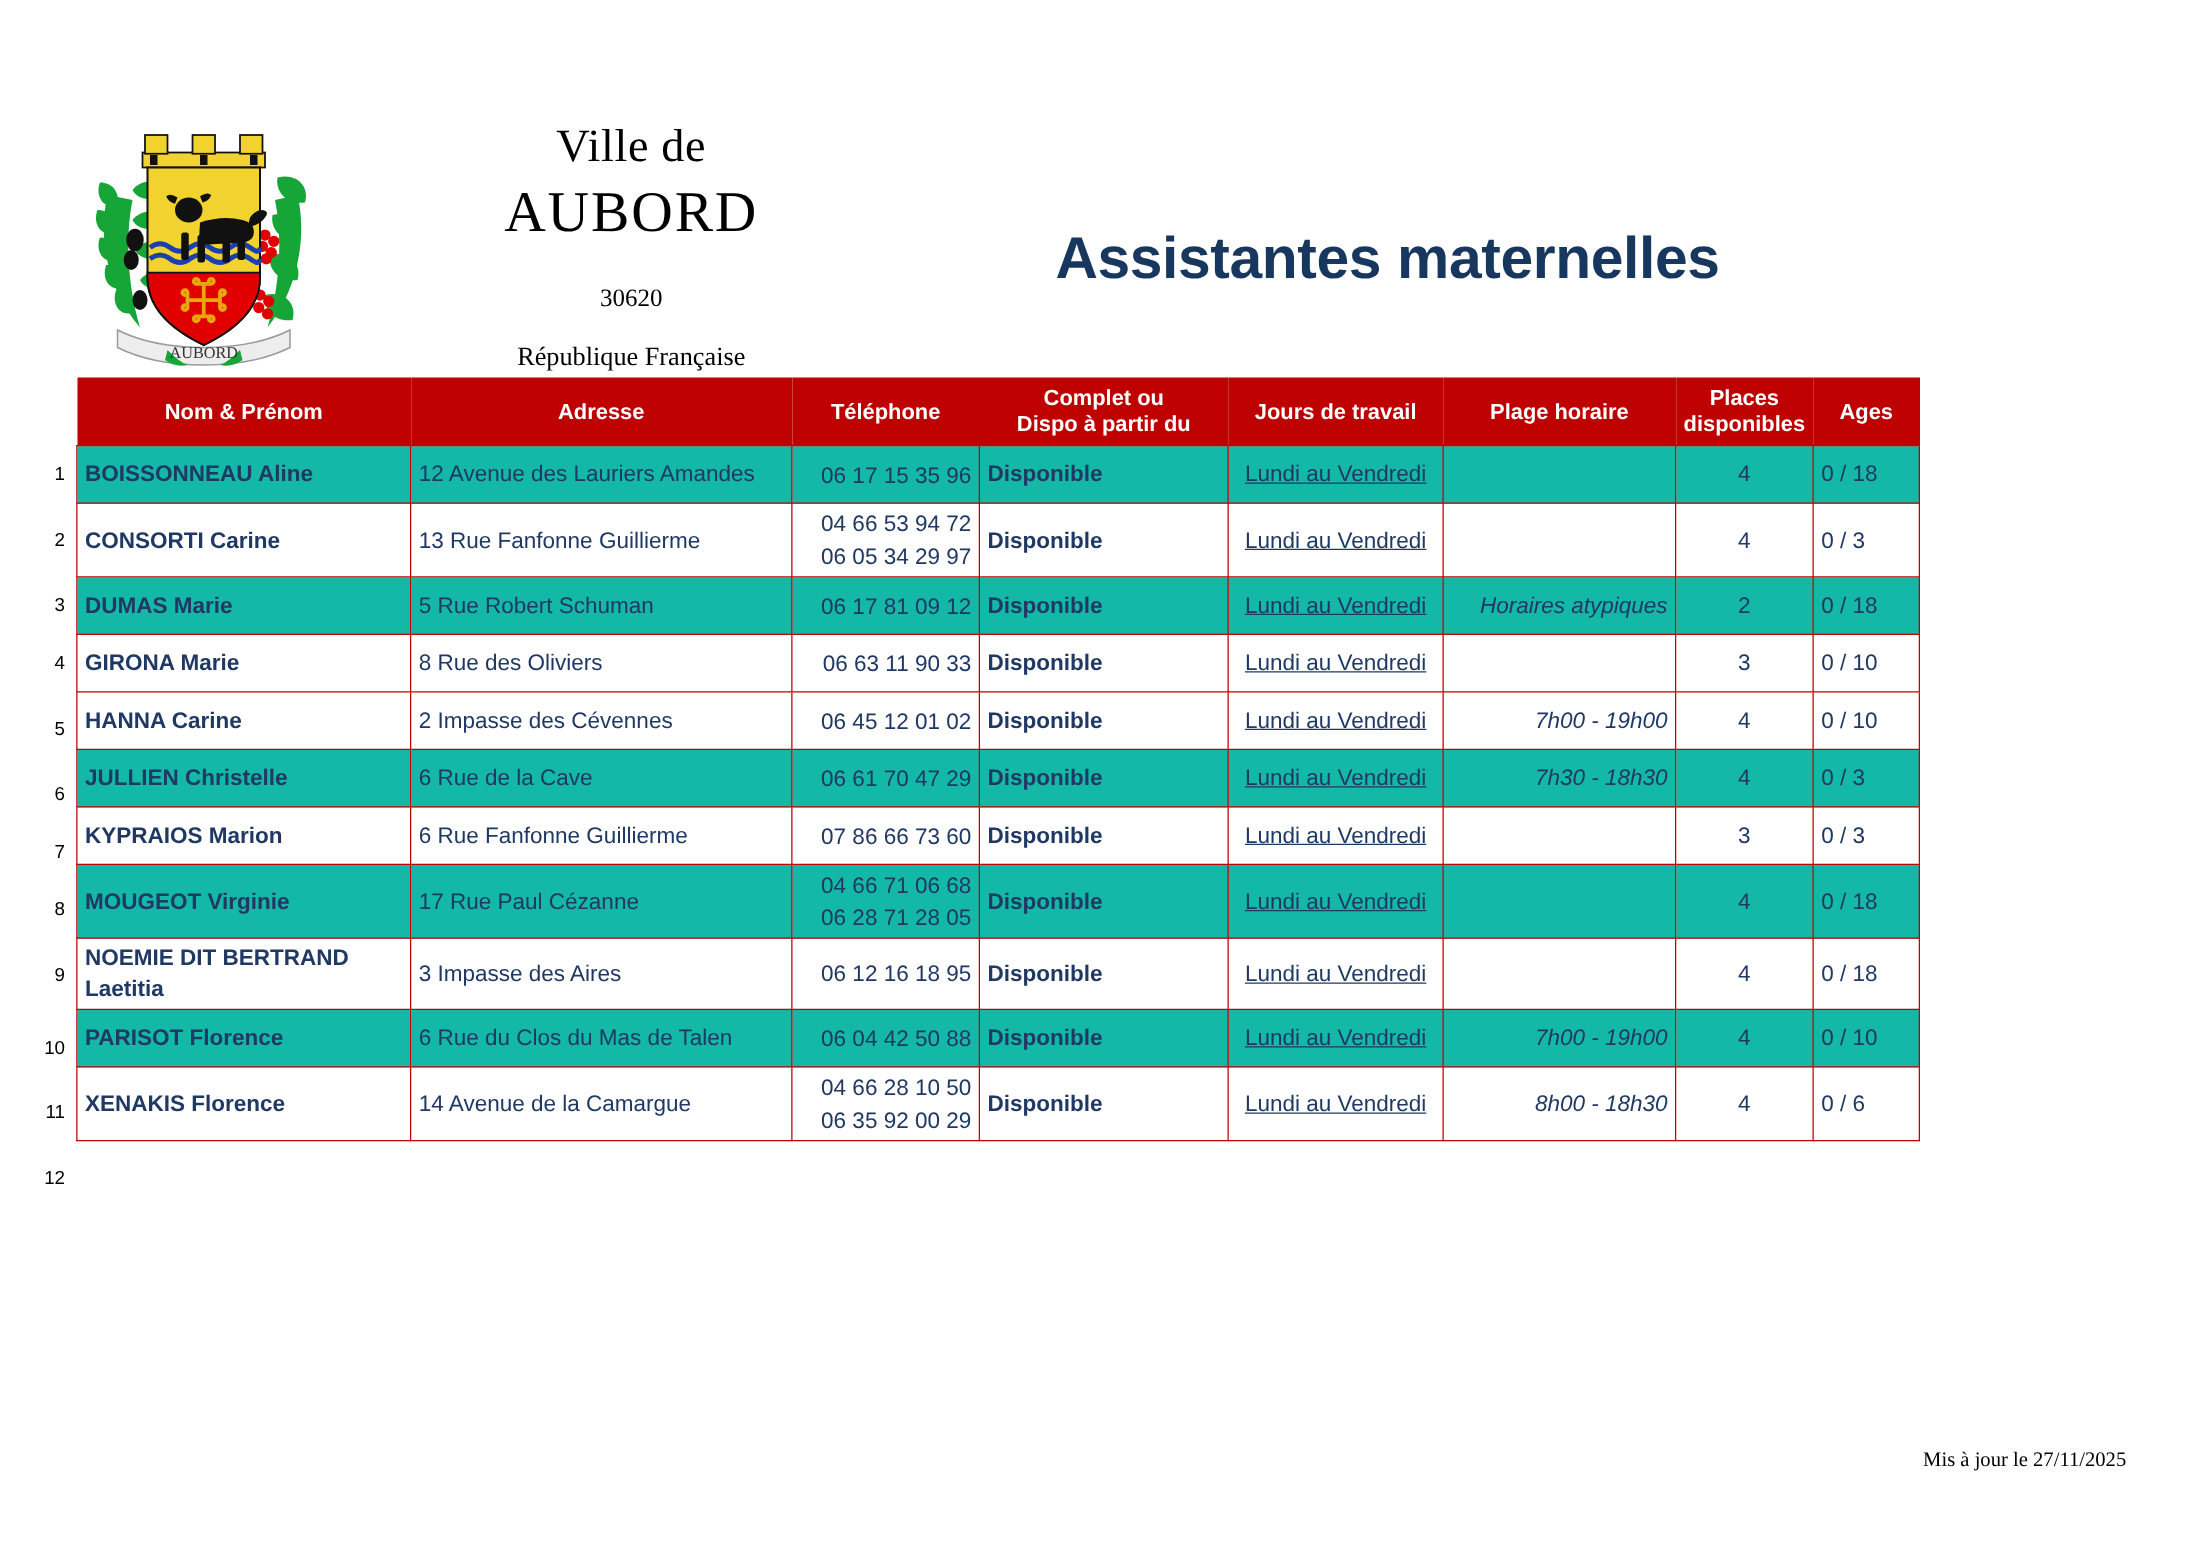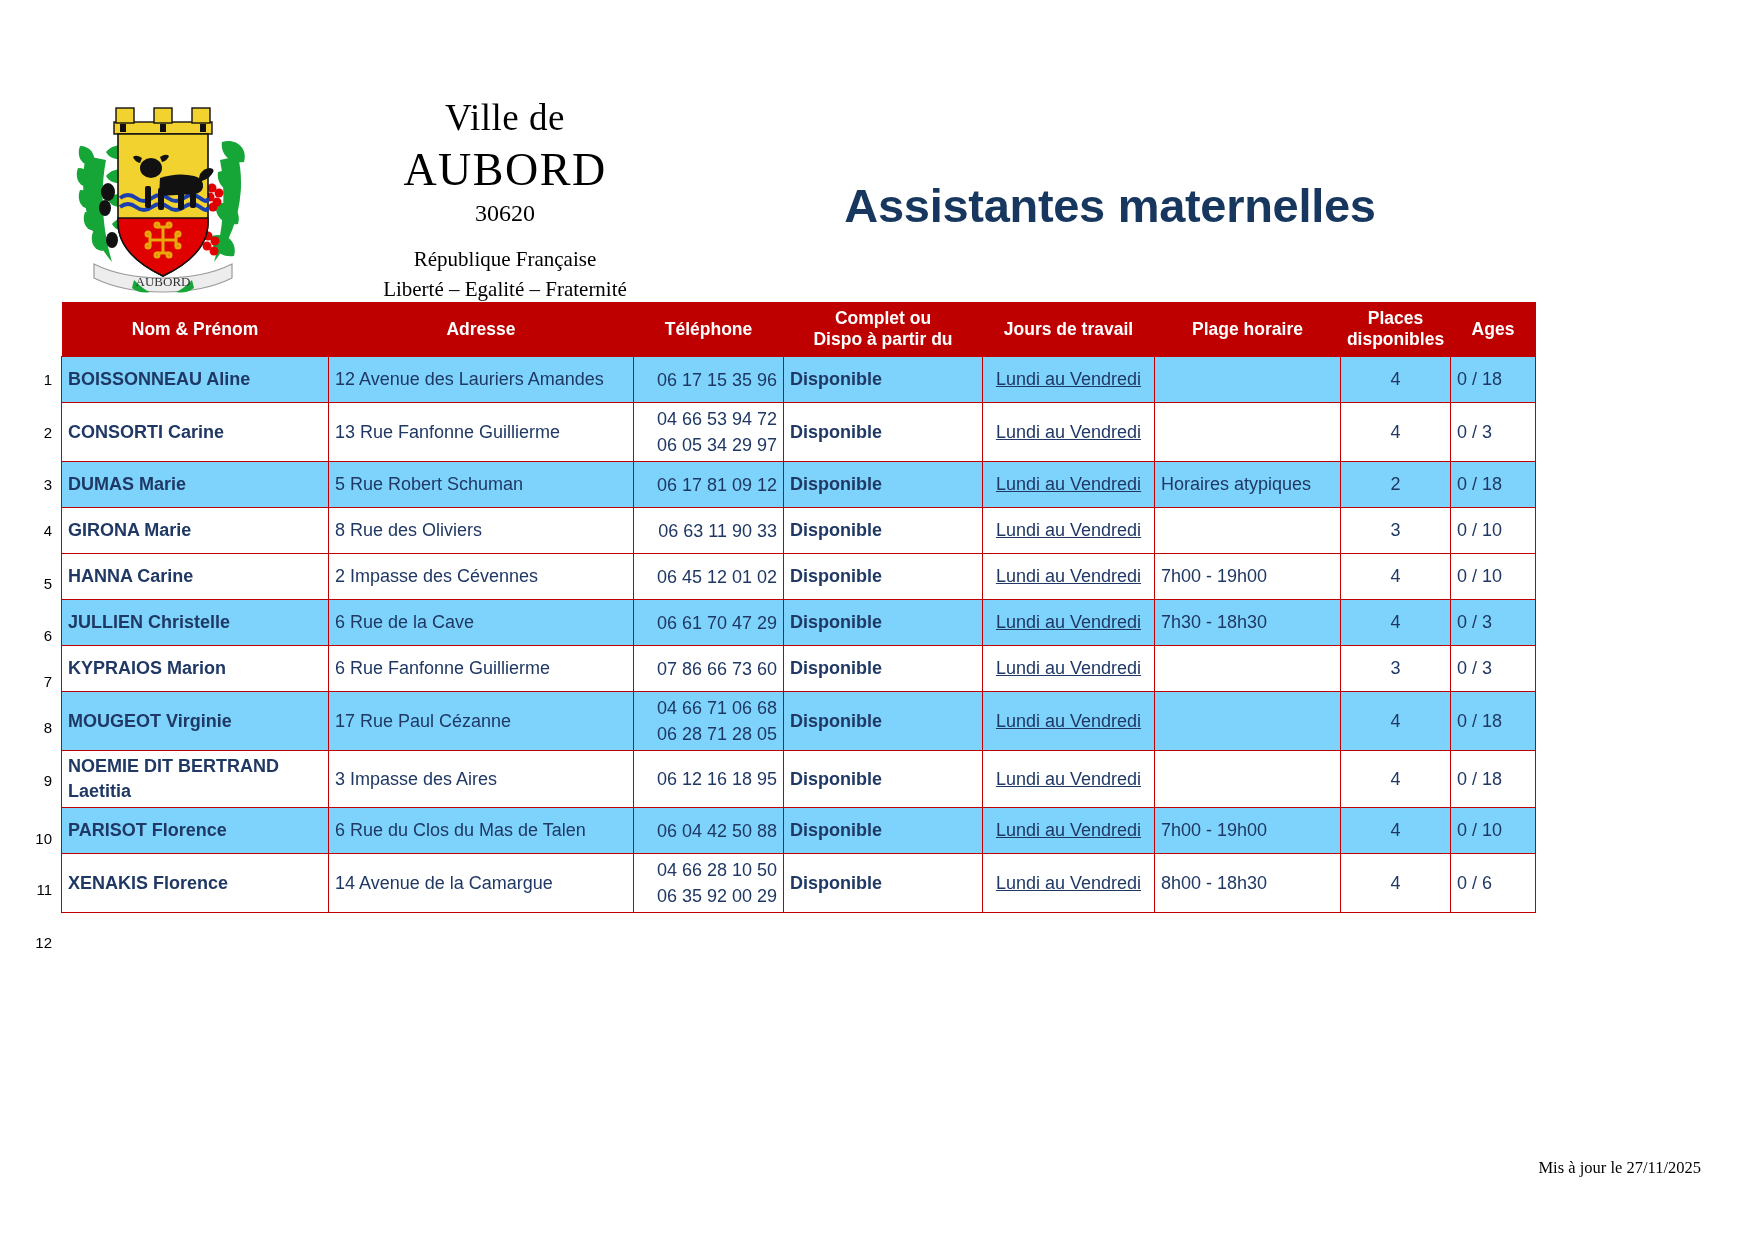--- a/index.html
+++ b/index.html
@@ -56,23 +56,23 @@
     line-height: 44px;
     letter-spacing: 0.5px;
   }
   .town-name {
     font-size: 46px;
     line-height: 56px;
     letter-spacing: 1.5px;
     margin-top: 2px;
   }
   .town-cp {
-    font-size: 24px;
+    font-size: 20px;
     line-height: 26px;
-    margin-top: 2px;
+    margin-top: 28px;
   }
   .town-rf {
     font-size: 21px;
     line-height: 30px;
     margin-top: 18px;
   }
   .town-devise {
     font-size: 21px;
     line-height: 30px;
   }
@@ -131,21 +131,21 @@
     border: 1.6px solid #C00000;
     font-size: 18px;
     line-height: 25px;
     color: #1F3864;
     vertical-align: middle;
     height: 46px;
     padding: 3px 6px;
     box-sizing: border-box;
   }
 
-  tbody tr.odd td { background: #7dd3fc; }
+  tbody tr.odd td { background: #14b8a6; }
   tbody tr.even td { background: #FFFFFF; }
 
   td.cell-name {
     font-weight: bold;
     text-align: left;
     padding-left: 10px;
   }
   td.cell-addr {
     text-align: left;
     padding-left: 10px;
@@ -153,21 +153,21 @@
   td.cell-tel {
     text-align: right;
     font-size: 17.5px;
   }
   td.cell-tel .tel-line { display: block; line-height: 26px; }
   td.cell-status {
     text-align: left;
     font-weight: bold;
   }
   td.cell-days { text-align: center; text-decoration: underline; }
-  td.cell-hours { text-align: left; }
+  td.cell-hours { text-align: right; font-style: italic; }
   td.cell-places { text-align: center; }
   td.cell-ages { }
 
   .index-col {
     position: absolute;
     left: 22px;
     top: 302px;
     width: 32px;
   }
   .index-col .idx {

